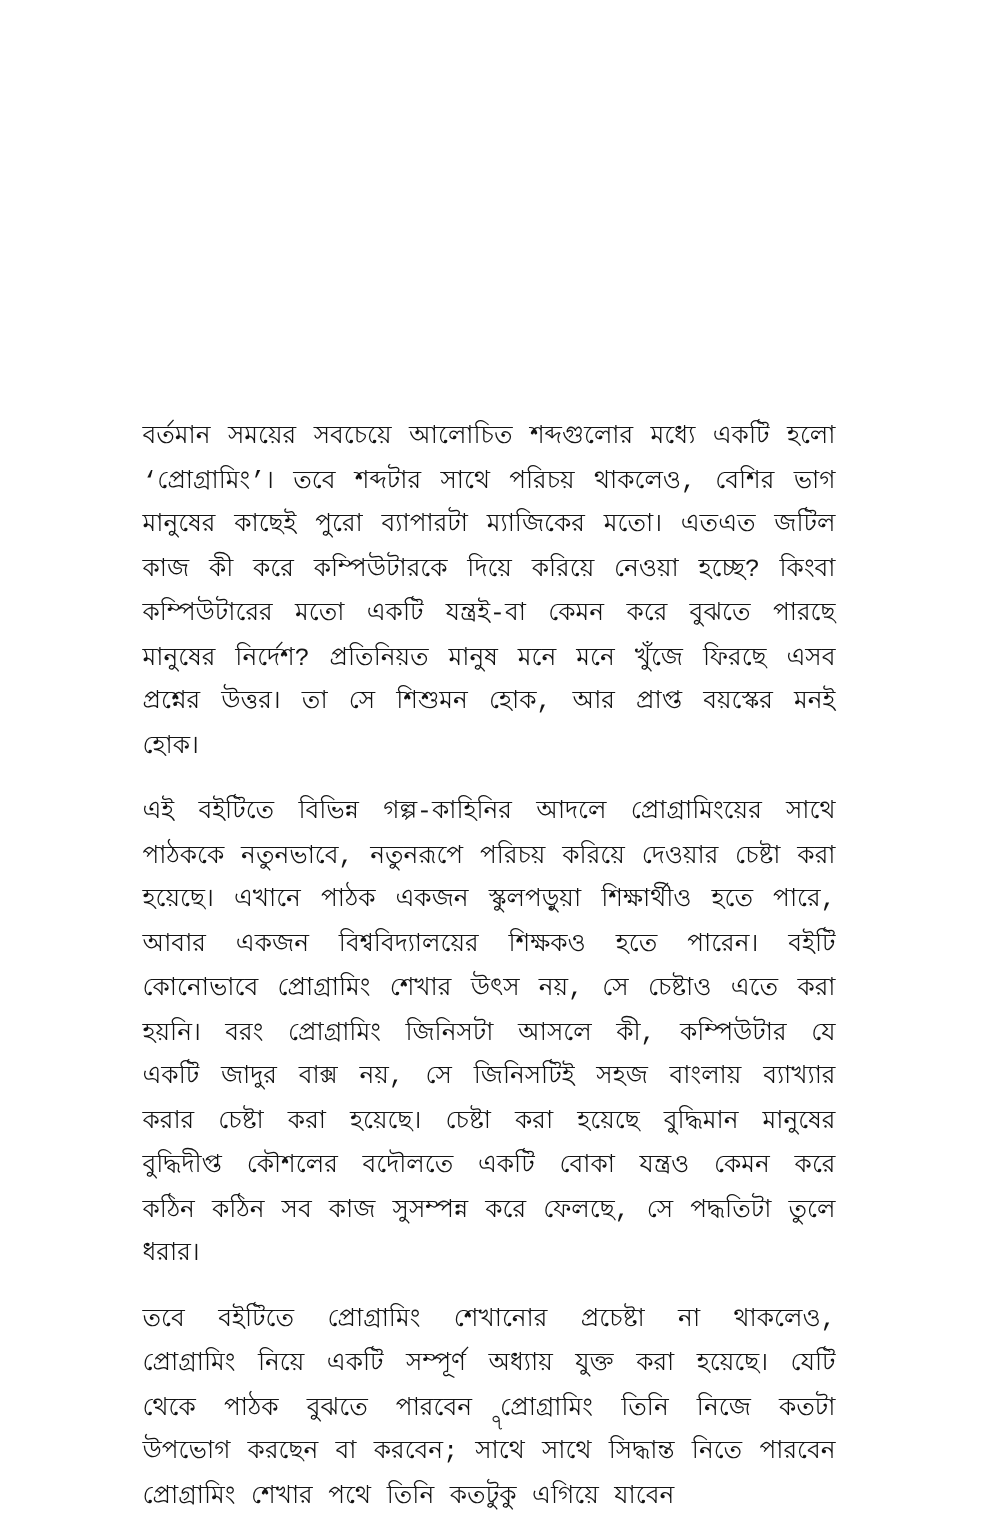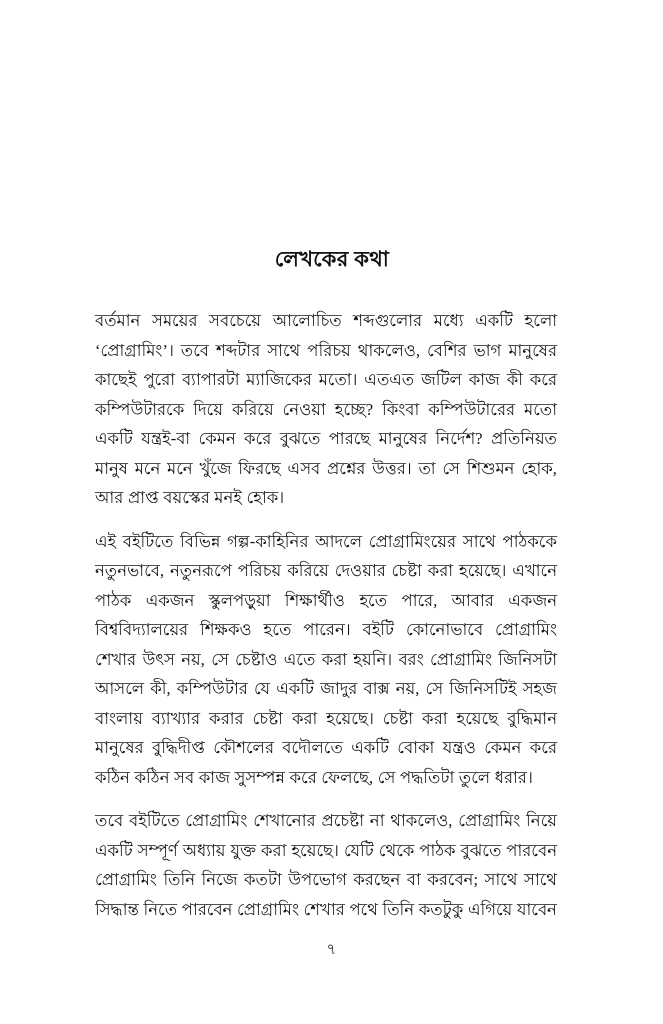--- a/index.html
+++ b/index.html
@@ -47,20 +47,21 @@
   }
 
   .para {
     font-size: 16.5px;
     line-height: 29.5px;
     text-align: justify;
     text-justify: inter-word;
     margin: 0 12px 14px 0;
     color: #141414;
     word-spacing: 0.5px;
+    font-family: Liberation Mono, monospace;
   }
   .para:last-child {
     margin-bottom: 0;
   }
 
   
   .para.clipped {
     margin-bottom: 0;
   }
 
@@ -75,21 +76,20 @@
     color: #222222;
   }
 </style>
 </head>
 <body>
 
 <div class="page">
 
   <div class="content">
 
-    <h1 class="page-heading">লেখকের কথা</h1>
 
     <div class="body-copy">
       <p class="para">বর্তমান সময়ের সবচেয়ে আলোচিত শব্দগুলোর মধ্যে একটি হলো ‘প্রোগ্রামিং’। তবে শব্দটার সাথে পরিচয় থাকলেও, বেশির ভাগ মানুষের কাছেই পুরো ব্যাপারটা ম্যাজিকের মতো। এতএত জটিল কাজ কী করে কম্পিউটারকে দিয়ে করিয়ে নেওয়া হচ্ছে? কিংবা কম্পিউটারের মতো একটি যন্ত্রই-বা কেমন করে বুঝতে পারছে মানুষের নির্দেশ? প্রতিনিয়ত মানুষ মনে মনে খুঁজে ফিরছে এসব প্রশ্নের উত্তর। তা সে শিশুমন হোক, আর প্রাপ্ত বয়স্কের মনই হোক।</p>
       <p class="para">এই বইটিতে বিভিন্ন গল্প-কাহিনির আদলে প্রোগ্রামিংয়ের সাথে পাঠককে নতুনভাবে, নতুনরূপে পরিচয় করিয়ে দেওয়ার চেষ্টা করা হয়েছে। এখানে পাঠক একজন স্কুলপড়ুয়া শিক্ষার্থীও হতে পারে, আবার একজন বিশ্ববিদ্যালয়ের শিক্ষকও হতে পারেন। বইটি কোনোভাবে প্রোগ্রামিং শেখার উৎস নয়, সে চেষ্টাও এতে করা হয়নি। বরং প্রোগ্রামিং জিনিসটা আসলে কী, কম্পিউটার যে একটি জাদুর বাক্স নয়, সে জিনিসটিই সহজ বাংলায় ব্যাখ্যার করার চেষ্টা করা হয়েছে। চেষ্টা করা হয়েছে বুদ্ধিমান মানুষের বুদ্ধিদীপ্ত কৌশলের বদৌলতে একটি বোকা যন্ত্রও কেমন করে কঠিন কঠিন সব কাজ সুসম্পন্ন করে ফেলছে, সে পদ্ধতিটা তুলে ধরার।</p>
       <p class="para clipped">তবে বইটিতে প্রোগ্রামিং শেখানোর প্রচেষ্টা না থাকলেও, প্রোগ্রামিং নিয়ে একটি সম্পূর্ণ অধ্যায় যুক্ত করা হয়েছে। যেটি থেকে পাঠক বুঝতে পারবেন প্রোগ্রামিং তিনি নিজে কতটা উপভোগ করছেন বা করবেন; সাথে সাথে সিদ্ধান্ত নিতে পারবেন প্রোগ্রামিং শেখার পথে তিনি কতটুকু এগিয়ে যাবেন</p>
     </div>
 
   </div>
 
   <div class="folio">৭</div>

